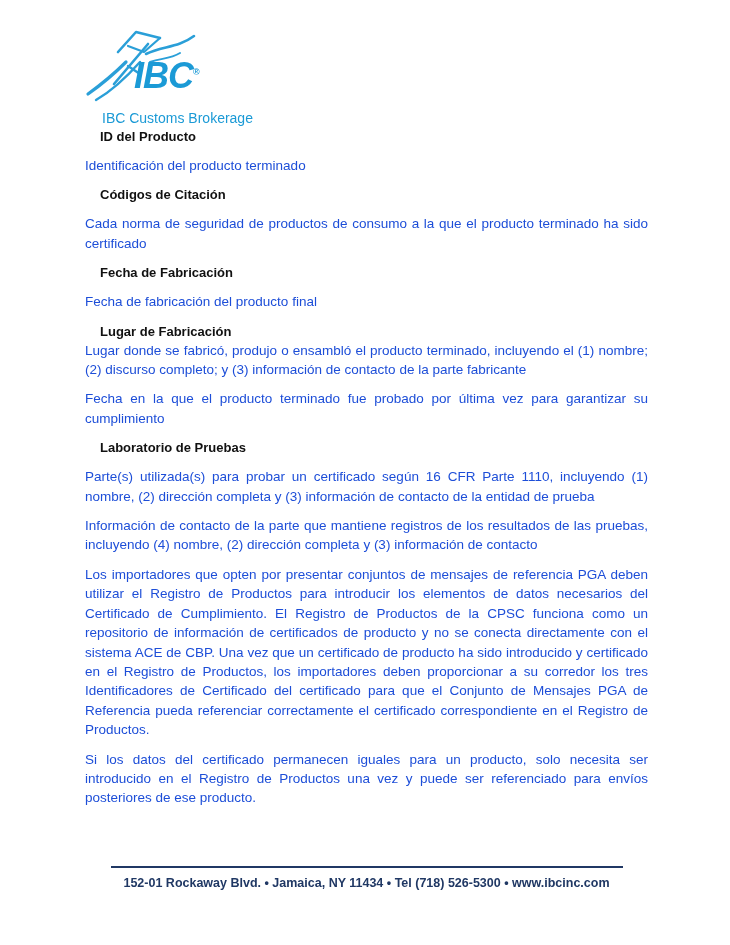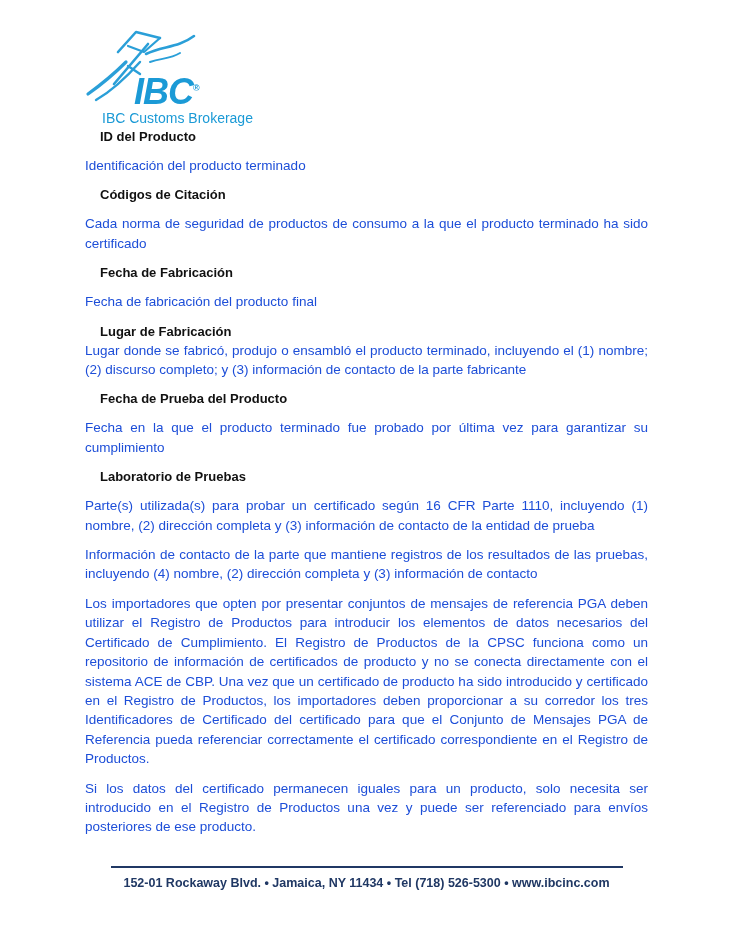--- a/index.html
+++ b/index.html
@@ -19,21 +19,21 @@
     position: absolute;
     left: 84px;
     top: 22px;
     width: 134px;
     height: 100px;
   }
   .logo-runner { display: block; }
   .logo-word {
     position: absolute;
     left: 50px;
-    top: 52px;
+    top: 36px;
     font-size: 36px;
     font-weight: bold;
     font-style: italic;
     letter-spacing: -1px;
     color: #1b9ad6;
     line-height: 1;
   }
   .logo-reg {
     font-size: 9px;
     font-style: normal;
@@ -118,21 +118,20 @@
 
   <div class="content">
     <div class="h">ID del Producto</div>
     <div class="p">Identificación del producto terminado</div>
     <div class="h">Códigos de Citación</div>
     <div class="p">Cada norma de seguridad de productos de consumo a la que el producto terminado ha sido certificado</div>
     <div class="h">Fecha de Fabricación</div>
     <div class="p">Fecha de fabricación del producto final</div>
     <div class="h tight">Lugar de Fabricación</div>
     <div class="p">Lugar donde se fabricó, produjo o ensambló el producto terminado, incluyendo el (1) nombre; (2) discurso completo; y (3) información de contacto de la parte fabricante</div>
-    <div class="h">Fecha de Prueba del Producto</div>
     <div class="p">Fecha en la que el producto terminado fue probado por última vez para garantizar su cumplimiento</div>
     <div class="h">Laboratorio de Pruebas</div>
     <div class="p">Parte(s) utilizada(s) para probar un certificado según 16 CFR Parte 1110, incluyendo (1) nombre, (2) dirección completa y (3) información de contacto de la entidad de prueba</div>
     <div class="p">Información de contacto de la parte que mantiene registros de los resultados de las pruebas, incluyendo (4) nombre, (2) dirección completa y (3) información de contacto</div>
     <div class="p">Los importadores que opten por presentar conjuntos de mensajes de referencia PGA deben utilizar el Registro de Productos para introducir los elementos de datos necesarios del Certificado de Cumplimiento. El Registro de Productos de la CPSC funciona como un repositorio de información de certificados de producto y no se conecta directamente con el sistema ACE de CBP. Una vez que un certificado de producto ha sido introducido y certificado en el Registro de Productos, los importadores deben proporcionar a su corredor los tres Identificadores de Certificado del certificado para que el Conjunto de Mensajes PGA de Referencia pueda referenciar correctamente el certificado correspondiente en el Registro de Productos.</div>
     <div class="p">Si los datos del certificado permanecen iguales para un producto, solo necesita ser introducido en el Registro de Productos una vez y puede ser referenciado para envíos posteriores de ese producto.</div>
   </div>
 
   <div class="footer">
     <hr class="footer-rule">

